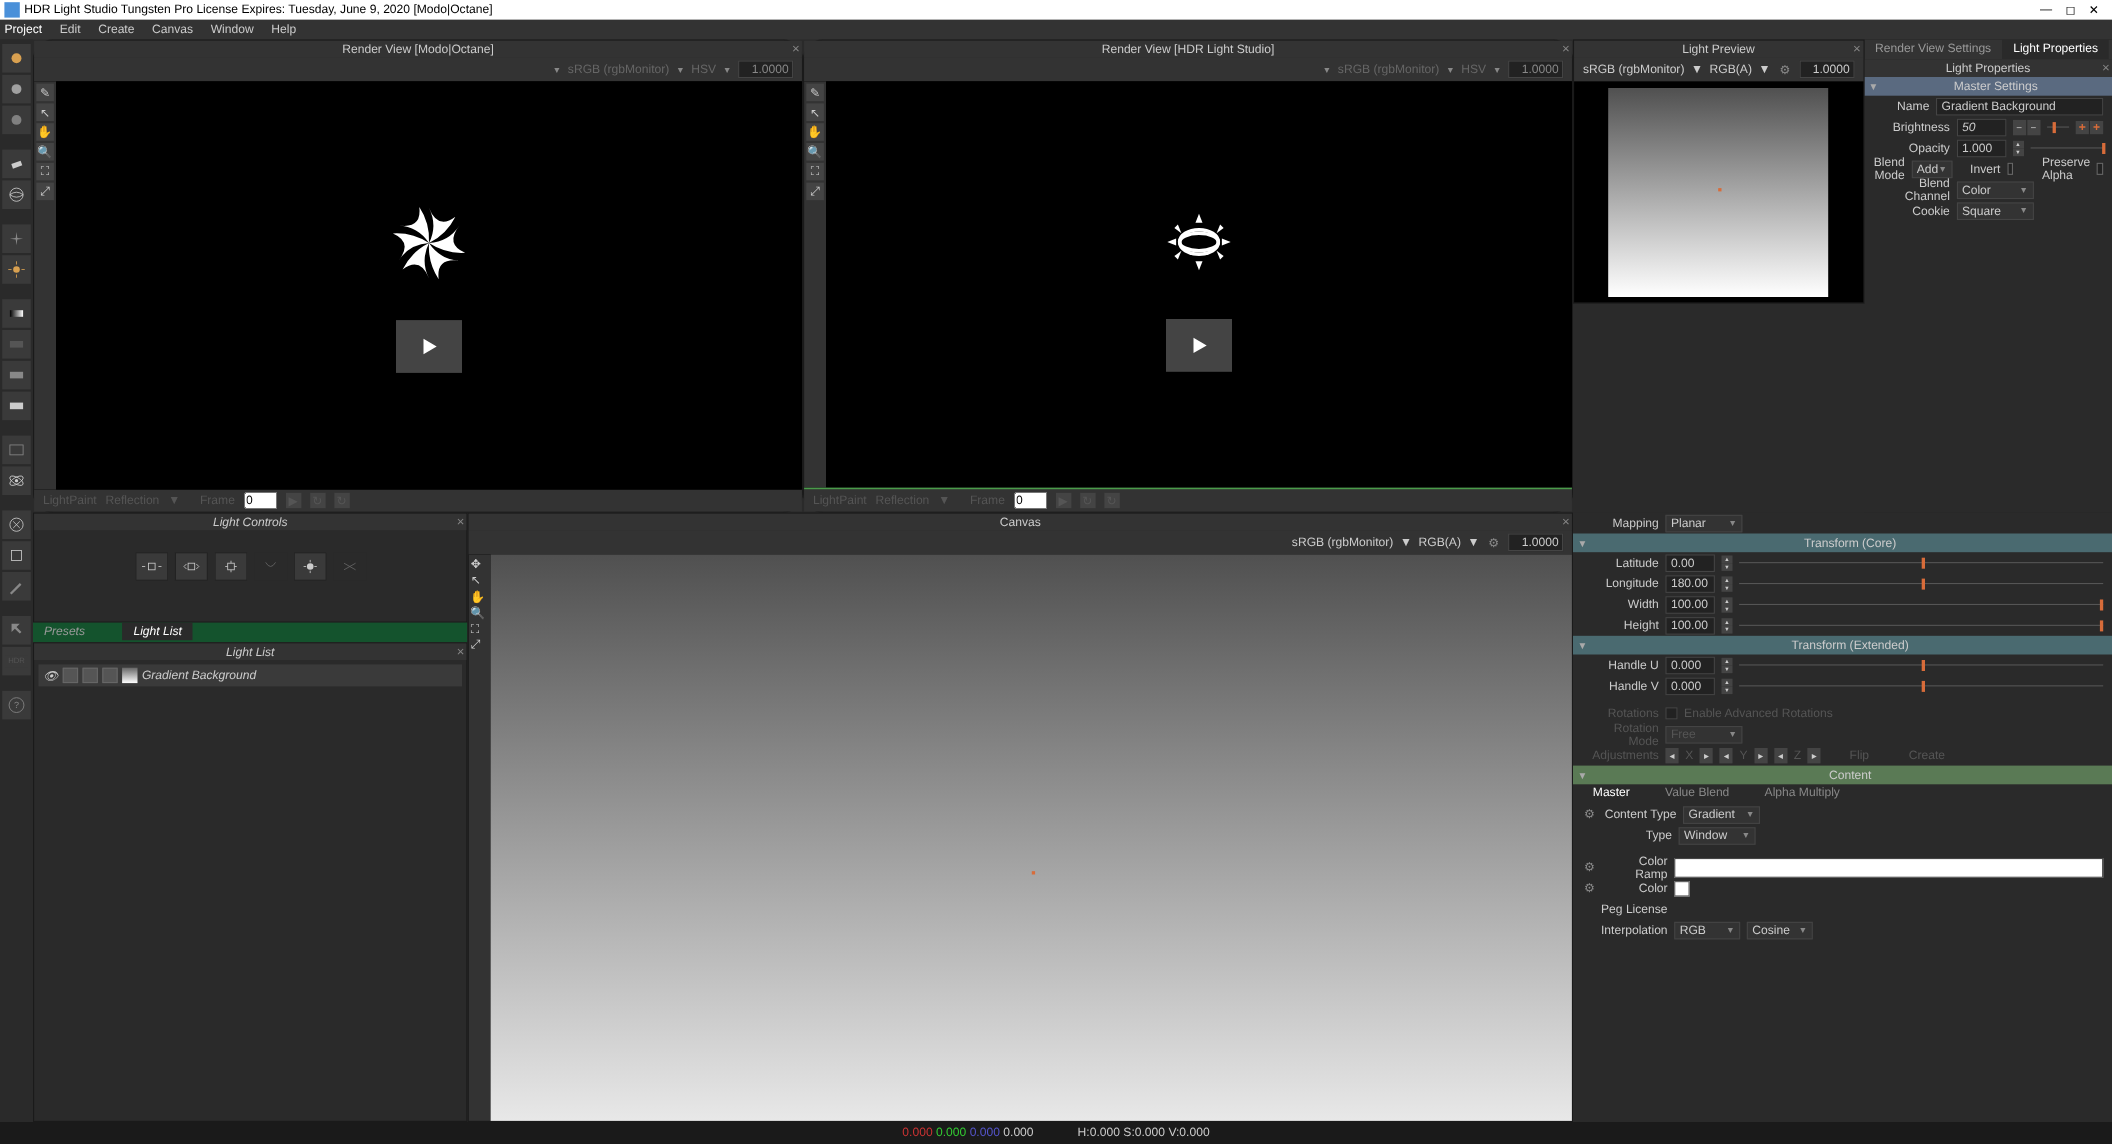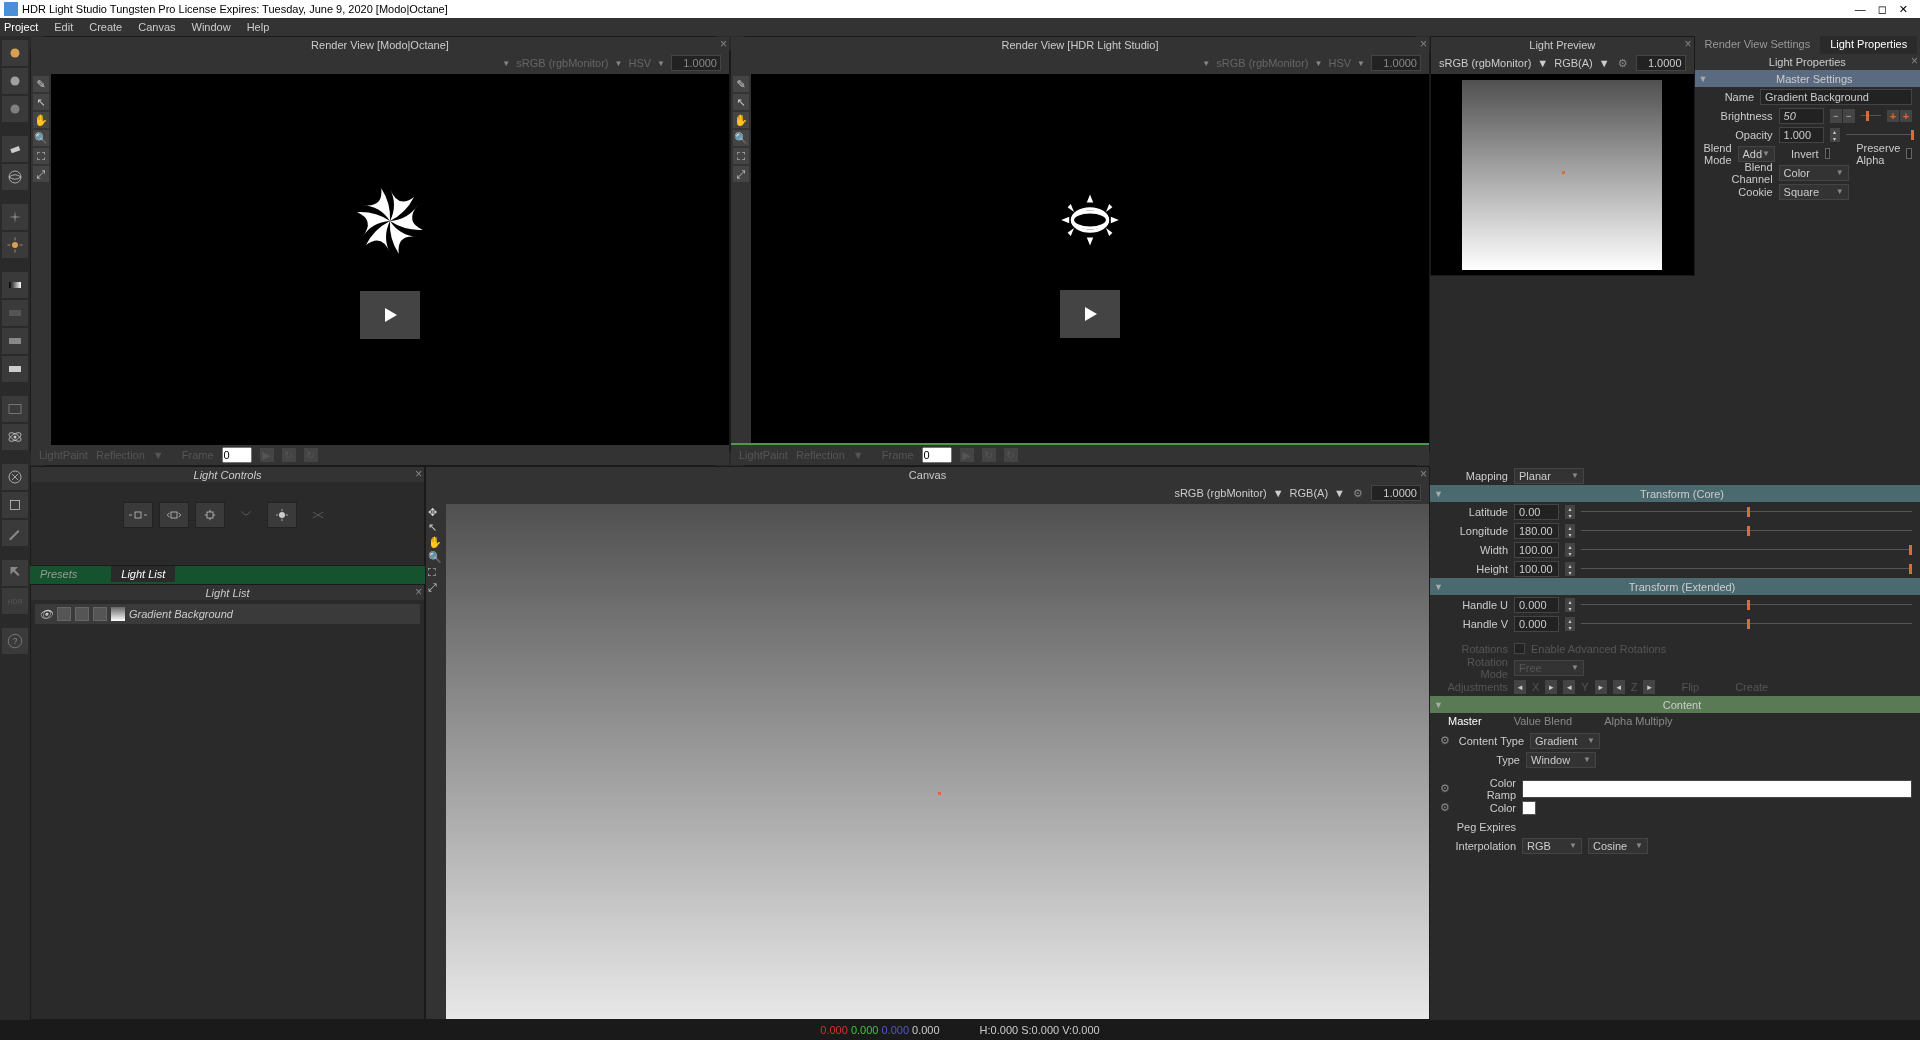--- a/index.html
+++ b/index.html
@@ -707,21 +707,21 @@
             <span class="gear">⚙</span>
             <span class="lbl" style="width:58px">Color Ramp</span>
             <div class="color-ramp"></div>
           </div>
         <div class="prop-row">
             <span class="gear">⚙</span>
             <span class="lbl" style="width:58px">Color</span>
             <div class="color-swatch"></div>
           </div>
         <div class="prop-row">
-            <span class="lbl" style="width:78px">Peg Expires</span>
+            <span class="lbl" style="width:78px">Peg License</span>
           </div>
         <div class="prop-row">
             <span class="lbl" style="width:78px">Interpolation</span>
             <div class="dropdown" style="width:60px">
               <span>RGB</span>
               <span class="dtr">▼</span>
             </div>
             <div class="dropdown" style="width:60px">
               <span>Cosine</span>
               <span class="dtr">▼</span>

